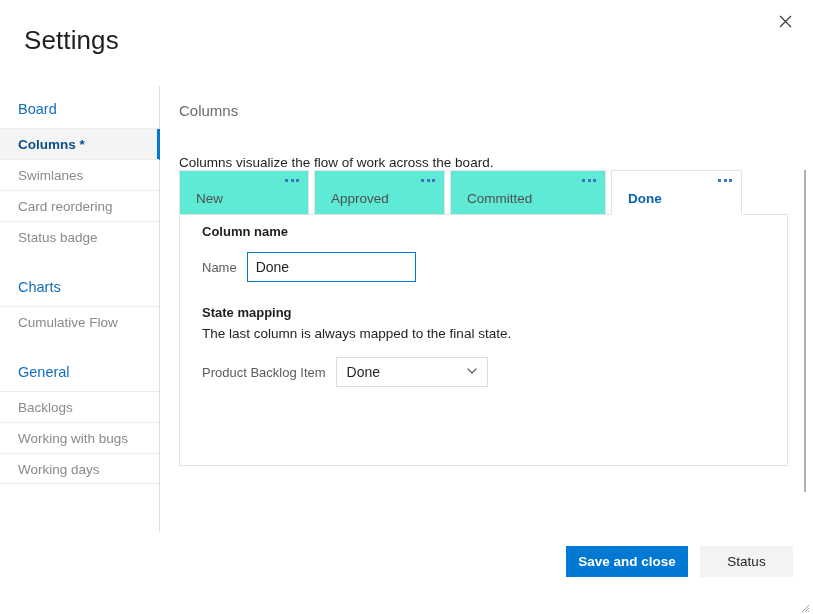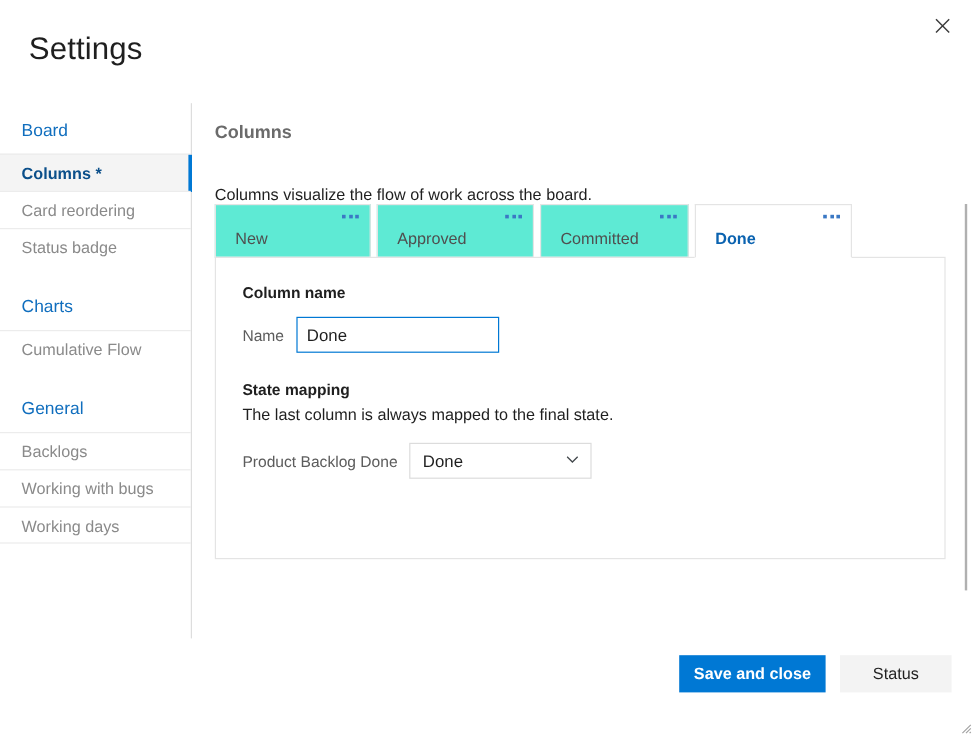--- a/index.html
+++ b/index.html
@@ -91,21 +91,21 @@
   .content {
     position: absolute;
     left: 160px; top: 0;
     width: 653px; height: 446px;
     background: #ffffff;
     padding: 16px 20px 0 19px;
   }
   .content-title {
     font-size: 15px;
     color: #6b6b6b;
-    font-weight: 700;
+    font-weight: 400;
     margin: 0 0 34px 0;
     line-height: 18px;
   }
   .content-desc {
     font-size: 13.5px;
     color: #1f1f1f;
     line-height: 18px;
     margin: 13px 0 12px 0;
   }
   .add-column {
@@ -176,32 +176,32 @@
   .tab-ellipsis i {
     display: block;
     width: 3px; height: 3px;
     background: #3b78c4;
     border-radius: 0;
   }
 
   
   .tab.w1 { width: 130px; }
   .tab.w2 { width: 131px; }
-  .tab.w3 { width: 124px; }
+  .tab.w3 { width: 156px; }
   .tab.w4 { width: 131px; }
 
   
   .tabpanel {
     position: absolute;
     left: 19px; top: 128px;
     width: 609px;
     height: 252px;
     background: #ffffff;
     border: 1px solid #e4e4e4;
-    padding: 20px 22px;
+    padding: 8px 22px;
   }
   .field-legend {
     font-size: 13px;
     font-weight: bold;
     color: #1f1f1f;
     margin: 0 0 12px 0;
     line-height: 17px;
   }
   .field-row {
     display: flex;
@@ -325,20 +325,23 @@
 
   <div class="body-area">
 
     <nav class="nav">
 
       <div class="nav-group-head">Board</div>
       <div class="nav-item selected">
         <span>Columns *</span>
       </div>
       <div class="nav-item">
+        <span>Swimlanes</span>
+      </div>
+      <div class="nav-item">
         <span>Card reordering</span>
       </div>
       <div class="nav-item">
         <span>Status badge</span>
       </div>
 
       <div class="nav-group-head second">Charts</div>
       <div class="nav-item">
         <span>Cumulative Flow</span>
       </div>
@@ -416,21 +419,21 @@
         <div class="field-row">
           <span class="field-label">Name</span>
           <input class="text-input" type="text" value="Done" style="">
         </div>
 
         <div class="field-legend">State mapping</div>
 
         <div class="help-text">The last column is always mapped to the final state.</div>
 
         <div class="field-row">
-          <span class="field-label">Product Backlog Done</span>
+          <span class="field-label">Product Backlog Item</span>
           <div class="select-wrap">
             <div class="select-box">
               <span>Done</span>
             </div>
             <span class="chevron">
               <svg width="10" height="6" viewBox="0 0 10 6" aria-hidden="true">
                 <path d="M0.6 0.6 L5 5 L9.4 0.6" stroke="#44494d" stroke-width="1.1" fill="none"></path>
               </svg>
             </span>
           </div>

